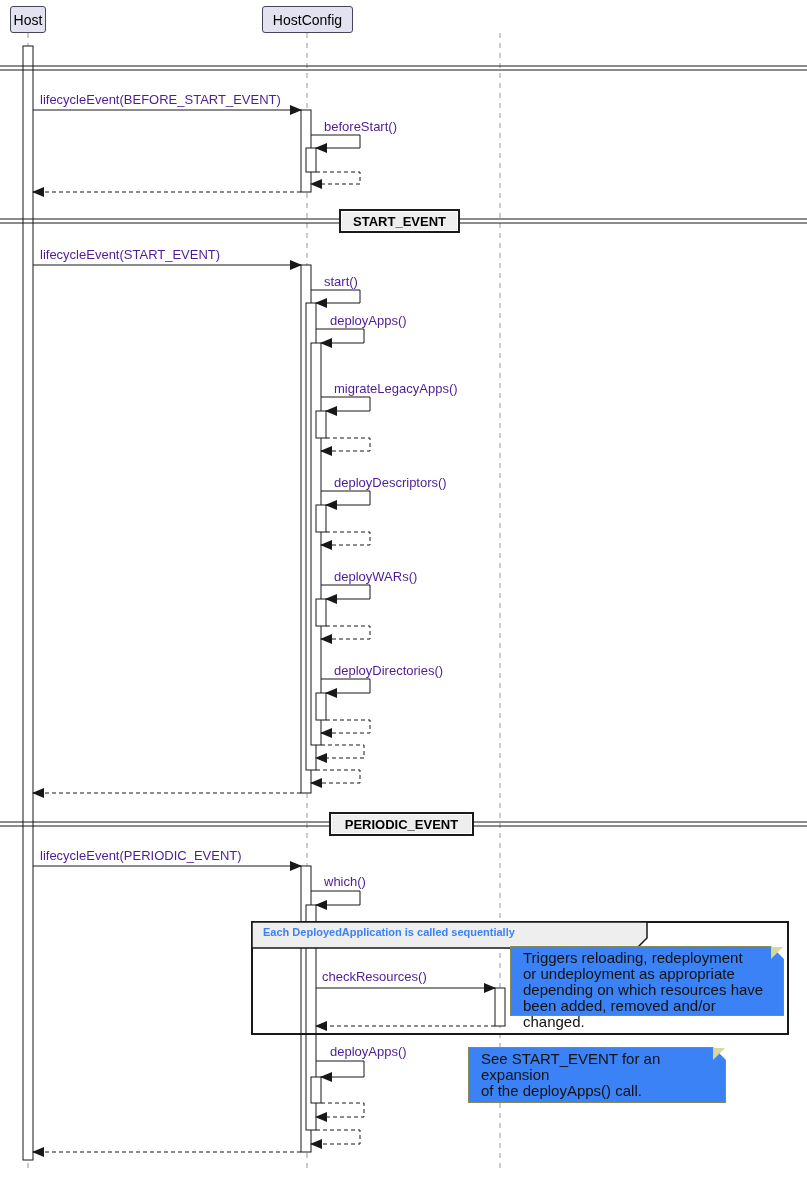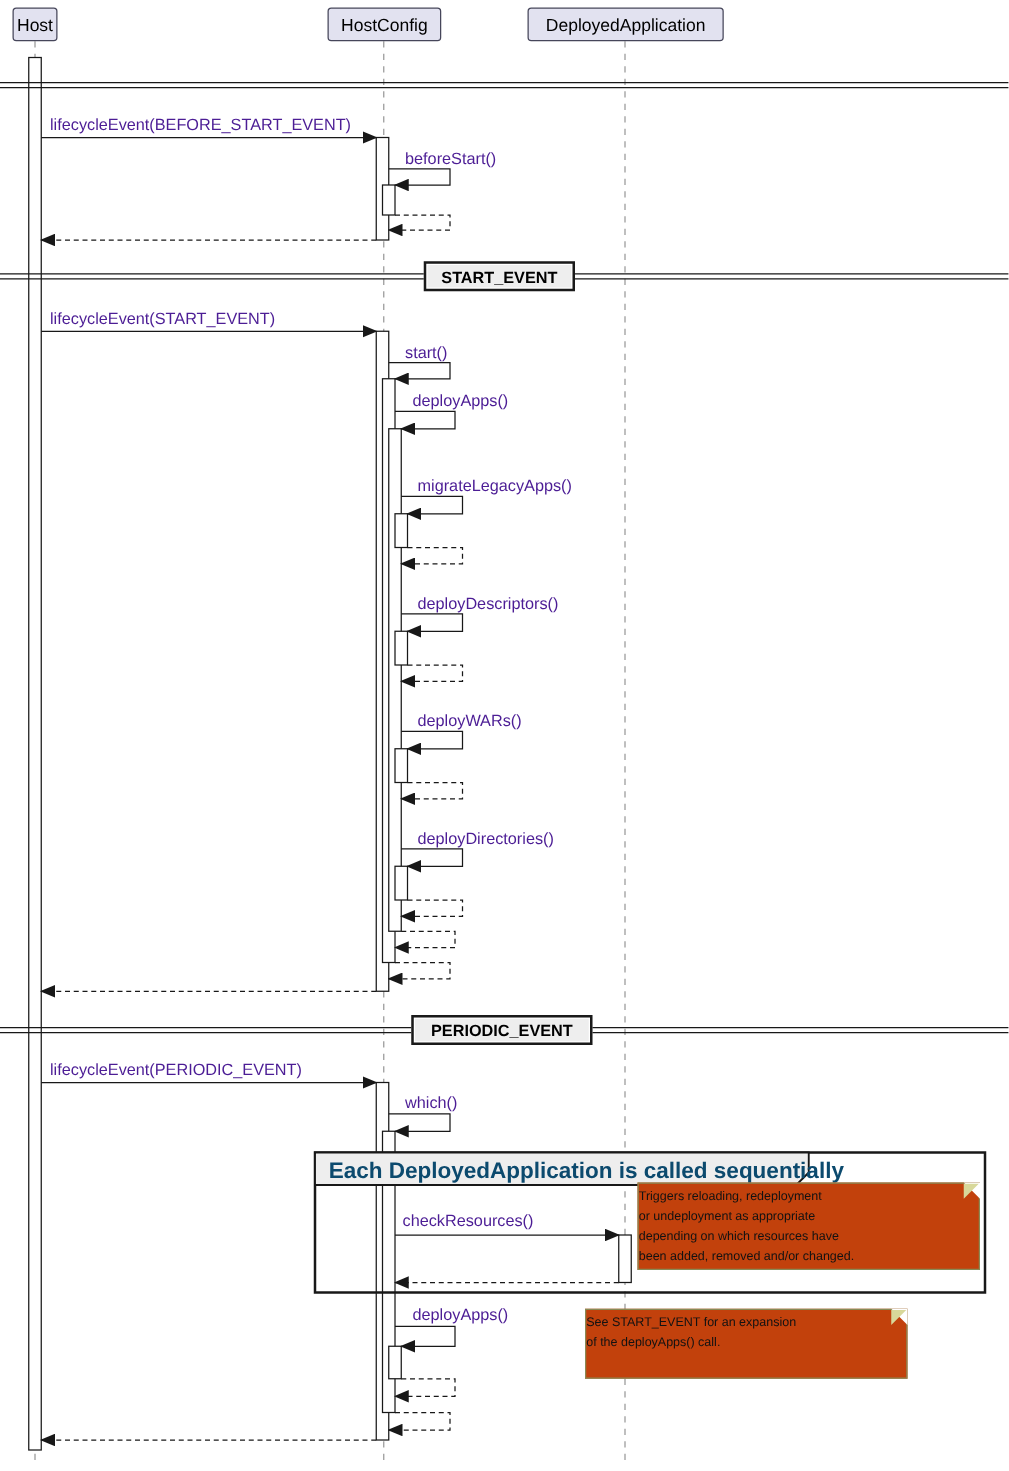--- a/index.html
+++ b/index.html
@@ -6,23 +6,23 @@
   #stage{position:relative;width:807px;height:1177px;background:#fff;
          font-family:Liberation Sans, sans-serif;overflow:hidden;}
   svg{position:absolute;left:0;top:0;}
   .participant{position:absolute;height:27px;background:#E2E2F0;border:1px solid #46465a;
     border-radius:3px;display:flex;align-items:center;justify-content:center;
     font-size:14px;color:#000;box-sizing:border-box;}
   .divider-box{position:absolute;height:24px;background:#EEEEEE;border:2px solid #1a1a1a;
     box-shadow:inset 0 0 0 1px #ffffff;display:flex;align-items:center;justify-content:center;
     font-weight:bold;font-size:13px;color:#000;box-sizing:border-box;}
   .mlabel{position:absolute;font-size:13px;color:#4c1d95;white-space:nowrap;line-height:15px;}
-  .group-label{position:absolute;font-size:18px;font-weight:bold;color:#0c4a6e;white-space:nowrap;}
-  .note{position:absolute;background:#c2410c;border:1px solid #888a55;font-size:10px;
-    color:#121212;line-height:16px;padding:3px 0;white-space:pre-line;box-sizing:border-box;}
+  .group-label{position:absolute;font-size:11px;font-weight:bold;color:#3b82f6;white-space:nowrap;}
+  .note{position:absolute;background:#3b82f6;border:1px solid #888a55;font-size:15px;
+    color:#121212;line-height:16px;padding:3px 12px;white-space:pre-line;box-sizing:border-box;}
   .note::before{content:"";position:absolute;top:-1px;right:-1px;width:0;height:0;
     border-style:solid;border-width:0 13px 13px 0;border-color:#ffffff #ffffff transparent transparent;}
   .note::after{content:"";position:absolute;top:0;right:0;width:0;height:0;
     border-style:solid;border-width:0 0 12px 12px;border-color:transparent transparent transparent #d8d89a;}
 </style>
 </head>
 <body>
 
 <div id="stage">
 
@@ -98,21 +98,20 @@
       <line x1="301" y1="793" x2="33" y2="793" marker-end="url(#ah)"></line>
       <line x1="495" y1="1026" x2="316" y2="1026" marker-end="url(#ah)"></line>
       <path d="M321,1103 H364 V1117 H316" marker-end="url(#ah)"></path>
       <path d="M316,1130 H360 V1144 H311" marker-end="url(#ah)"></path>
       <line x1="301" y1="1152" x2="33" y2="1152" marker-end="url(#ah)"></line>
     </g>
   </svg>
 
   <div class="participant" style="left:10px;top:6px;width:36px;">Host</div>
   <div class="participant" style="left:262px;top:6px;width:91px;">HostConfig</div>
-  <div class="participant" style="left:422px;top:6px;width:157px;">DeployedApplication</div>
 
   <div class="divider-box" style="left:339px;top:209px;width:121px;">START_EVENT</div>
   <div class="divider-box" style="left:329px;top:812px;width:145px;text-align:center;">PERIODIC_EVENT</div>
 
   <div class="mlabel" style="left:40px;top:92px;">lifecycleEvent(BEFORE_START_EVENT)</div>
   <div class="mlabel" style="left:324px;top:119px;text-align:center;">beforeStart()</div>
 
   <div class="mlabel" style="left:40px;top:247px;">lifecycleEvent(START_EVENT)</div>
   <div class="mlabel" style="left:324px;top:274px;">start()</div>
   <div class="mlabel" style="left:330px;top:313px;">deployApps()</div>

